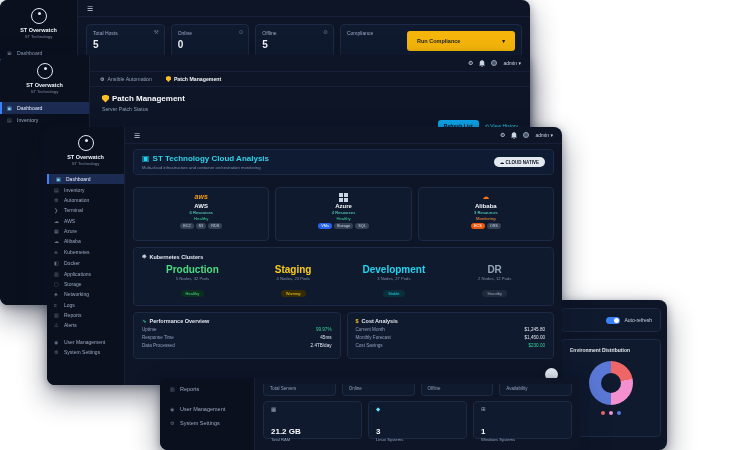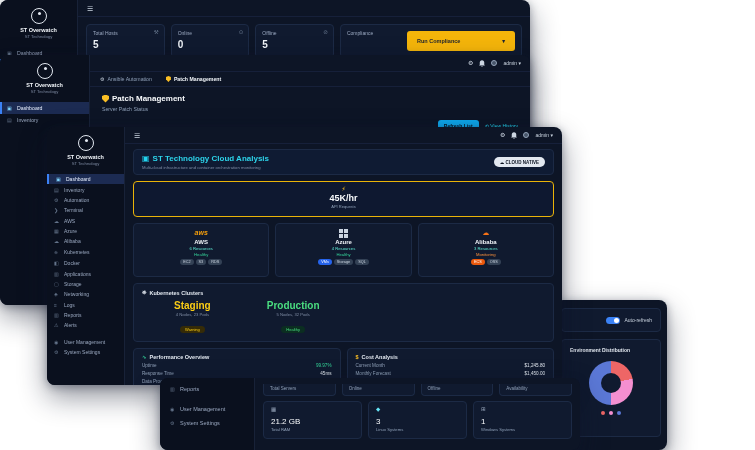--- a/index.html
+++ b/index.html
@@ -135,21 +135,21 @@
   
   #win-servers { left:160px; top:378px; width:420px; height:72px; z-index:5; display:grid; grid-template-columns:95px 1fr; }
   #win-servers .nav-i { padding:4px 10px; font-size:5.5px; }
   #win-servers .main { padding:6px 8px; }
   #win-servers .lbl-row { display:flex; gap:6px; }
   .cut-card { flex:1; font-size:4.5px; color:#8fa0b8; background:#101a2f; border:1px solid #1c2a45;
     border-top:none; border-radius:0 0 4px 4px; padding:2px 6px 4px; }
   #win-servers .cards { display:flex; gap:6px; margin-top:5px; }
   .scard { flex:1; padding:4px 7px; height:38px; }
   .scard .ic { font-size:5.5px; color:#94a3b8; }
-  .scard .v { font-size:8px; font-weight:normal; color:#f8fafc; margin-top:5px; }
+  .scard .v { font-size:8px; font-weight:bold; color:#f8fafc; margin-top:15px; }
   .scard .lb { font-size:4.2px; color:#8fa0b8; margin-top:1px; }
 
   .shield { display:inline-block; width:7px; height:8px; background:#fbbf24;
     clip-path:polygon(50% 0,100% 18%,100% 55%,50% 100%,0 55%,0 18%); }
   .shield.sm { width:5px; height:6px; }
 </style>
 </head>
 <body>
 
 <div class="window" id="win-env">
@@ -454,25 +454,20 @@
       <div>
         <div class="hdr-t">
             <span class="ic-cyan">▣</span>
             <span>ST Technology Cloud Analysis</span>
           </div>
         <div class="hdr-s">Multi-cloud infrastructure and container orchestration monitoring</div>
       </div>
       <span class="badge-cloud">☁ <span>CLOUD NATIVE</span></span>
     </div>
     <div class="stats">
-      <div class="cstat b-yellow">
-        <div class="ic ic-yellow">⚡</div>
-        <div class="v">45K/hr</div>
-        <div class="lb">API Requests</div>
-      </div>
     </div>
     <div class="provs">
       <div class="card prov">
         <div class="plogo"><span class="aws-logo">aws</span></div>
         <div class="pn">AWS</div>
         <div class="pr">6 Resources</div>
         <div class="ps ok">Healthy</div>
         <div class="chips">
           <span class="chip">EC2</span>
           <span class="chip">S3</span>
@@ -506,28 +501,38 @@
         </div>
       </div>
     </div>
     <div class="card k8s">
       <div class="k8s-title">
           <span>⎈</span>
           <span>Kubernetes Clusters</span>
         </div>
       <div class="k8s-grid">
         <div>
+          <div class="kc-n k-prod">Production</div>
+          <div class="kc-i">5 Nodes, 32 Pods</div>
+          <span class="kc-b bg-ok">Healthy</span>
+        </div>
+        <div>
           <div class="kc-n k-stg">Staging</div>
           <div class="kc-i">4 Nodes, 23 Pods</div>
           <span class="kc-b bg-warn">Warning</span>
         </div>
         <div>
-          <div class="kc-n k-prod">Production</div>
-          <div class="kc-i">5 Nodes, 32 Pods</div>
-          <span class="kc-b bg-ok">Healthy</span>
+          <div class="kc-n k-dev">Development</div>
+          <div class="kc-i">3 Nodes, 27 Pods</div>
+          <span class="kc-b bg-stb">Stable</span>
+        </div>
+        <div>
+          <div class="kc-n k-dr">DR</div>
+          <div class="kc-i">2 Nodes, 12 Pods</div>
+          <span class="kc-b bg-sby">Standby</span>
         </div>
       </div>
     </div>
     <div class="duo">
       <div class="card mini">
         <div class="mini-t">
             <span class="ic-green">∿</span>
             <span>Performance Overview</span>
           </div>
         <div class="mrow">

